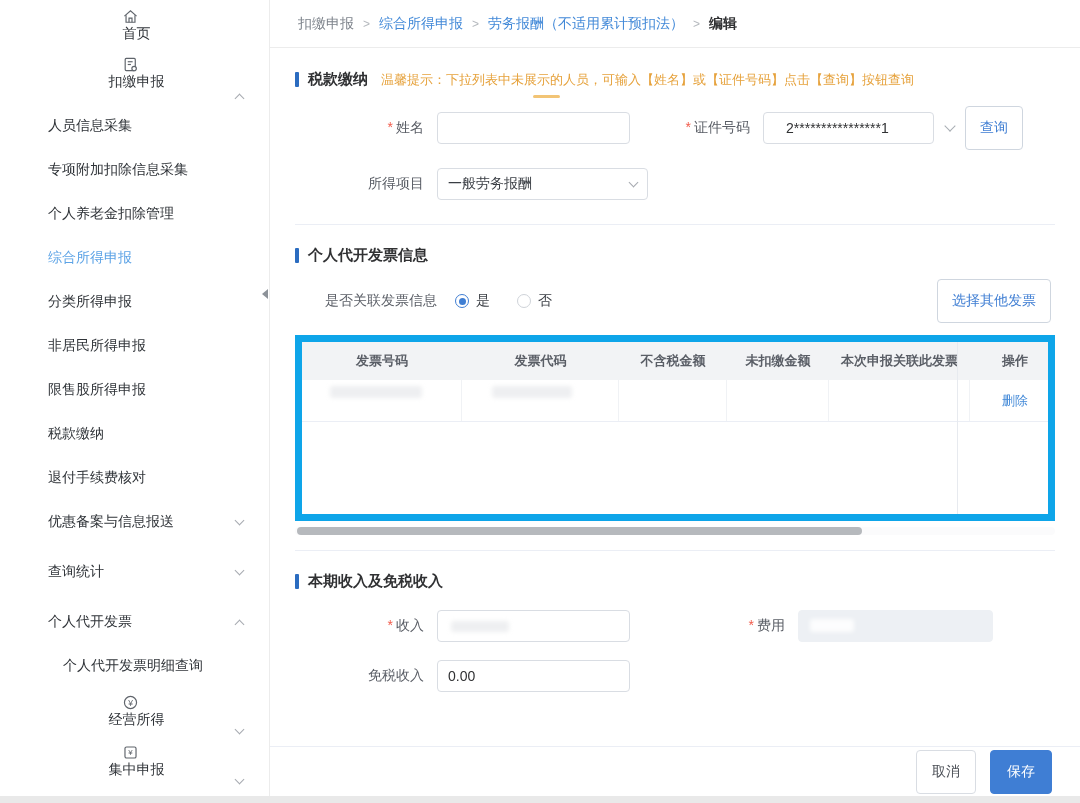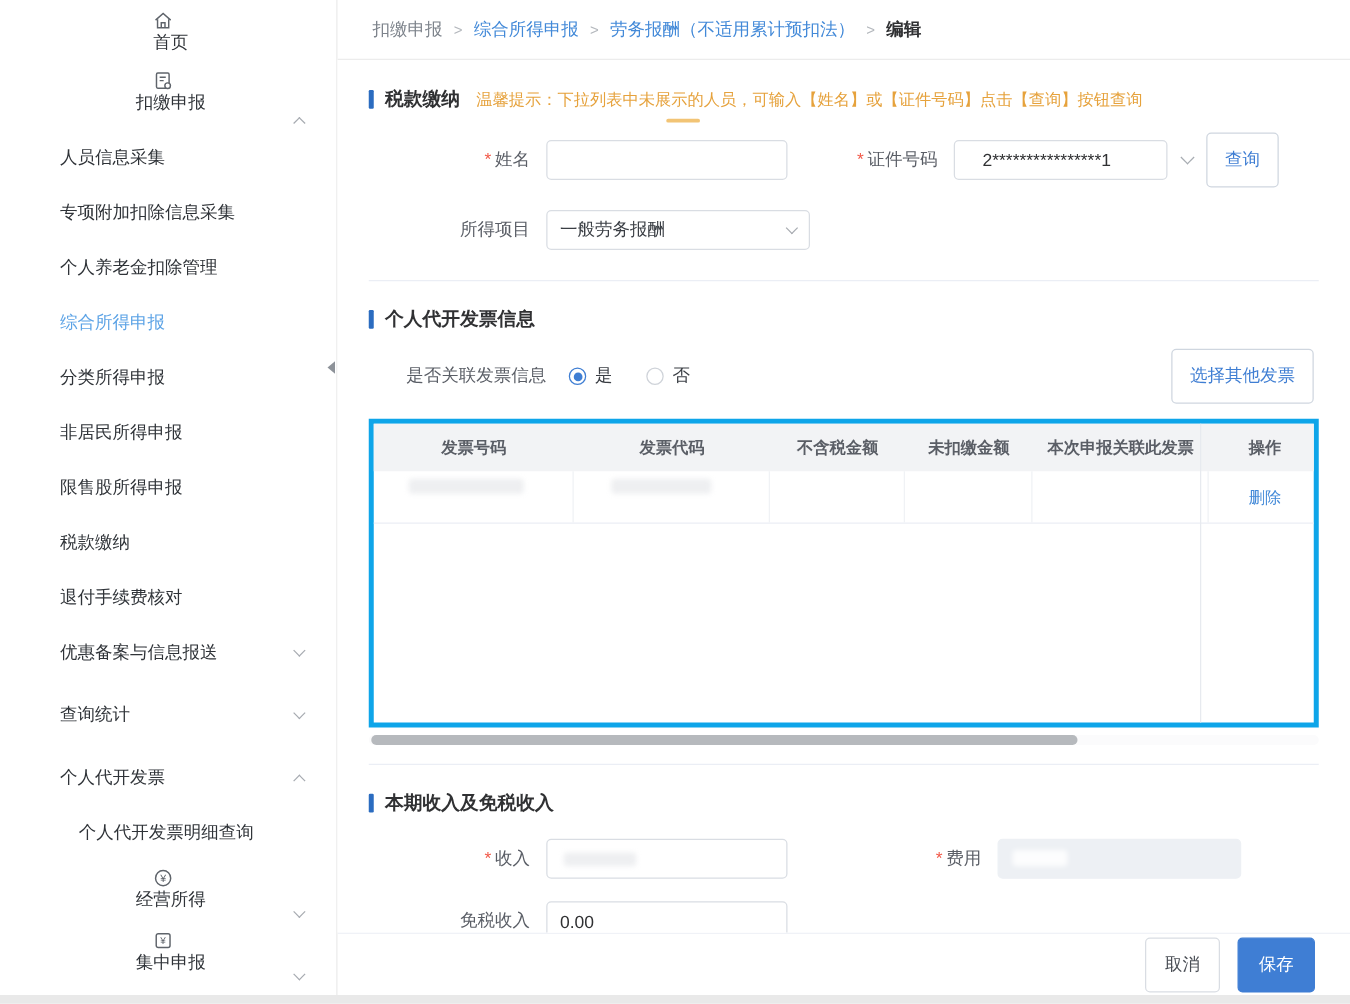--- a/index.html
+++ b/index.html
@@ -57,21 +57,21 @@
 
   .divider { border-bottom:1px solid #ebeef5; }
 
   .radio-row { display:flex; align-items:center; height:32px; position:relative; }
   .radio { width:14px; height:14px; border-radius:50%; border:1px solid #cfd3d9; background:#fff; display:flex; align-items:center; justify-content:center; flex:none; cursor:pointer; }
   .radio.checked { border-color:#3f7ed3; }
   .radio .dot { width:7px; height:7px; border-radius:50%; background:#3f7ed3; }
   .radio-lbl { font-size:14px; color:#3a3e44; margin-left:7px; cursor:pointer; }
 
   
-  .table-wrap { margin-top:18px; border:4px solid #0ea5e9; height:247px; position:relative; background:#fff; }
+  .table-wrap { margin-top:18px; border:7px solid #0ea5e9; height:186px; position:relative; background:#fff; }
   .thead { display:flex; height:38px; background:#f2f3f5; align-items:center; }
   .th { font-size:13px; color:#5a5e66; font-weight:bold; text-align:center; flex:none; }
   .trow { display:flex; height:42px; border-bottom:1px solid #ebeef5; align-items:center; }
   .td { height:100%; border-right:1px solid #f0f2f5; flex:none; position:relative; }
   .td:last-child { border-right:none; }
   .c0{width:160px} .c1{width:157px} .c2{width:108px} .c3{width:102px} .c4{width:141px} .c5{width:90px}
   .fixed-col-line { position:absolute; right:90px; top:0; bottom:0; border-left:1px solid #e7eaef; }
   .del-link { color:#4289d8; font-size:13px; cursor:pointer; width:100%; text-align:center; display:inline-block; line-height:42px; }
   .h-scroll { margin-top:6px; height:8px; position:relative; background:#fbfbfc; border-radius:4px; }
   .h-thumb { position:absolute; left:2px; top:0; height:8px; width:565px; background:#b6b9bd; border-radius:4px; cursor:grab; }

